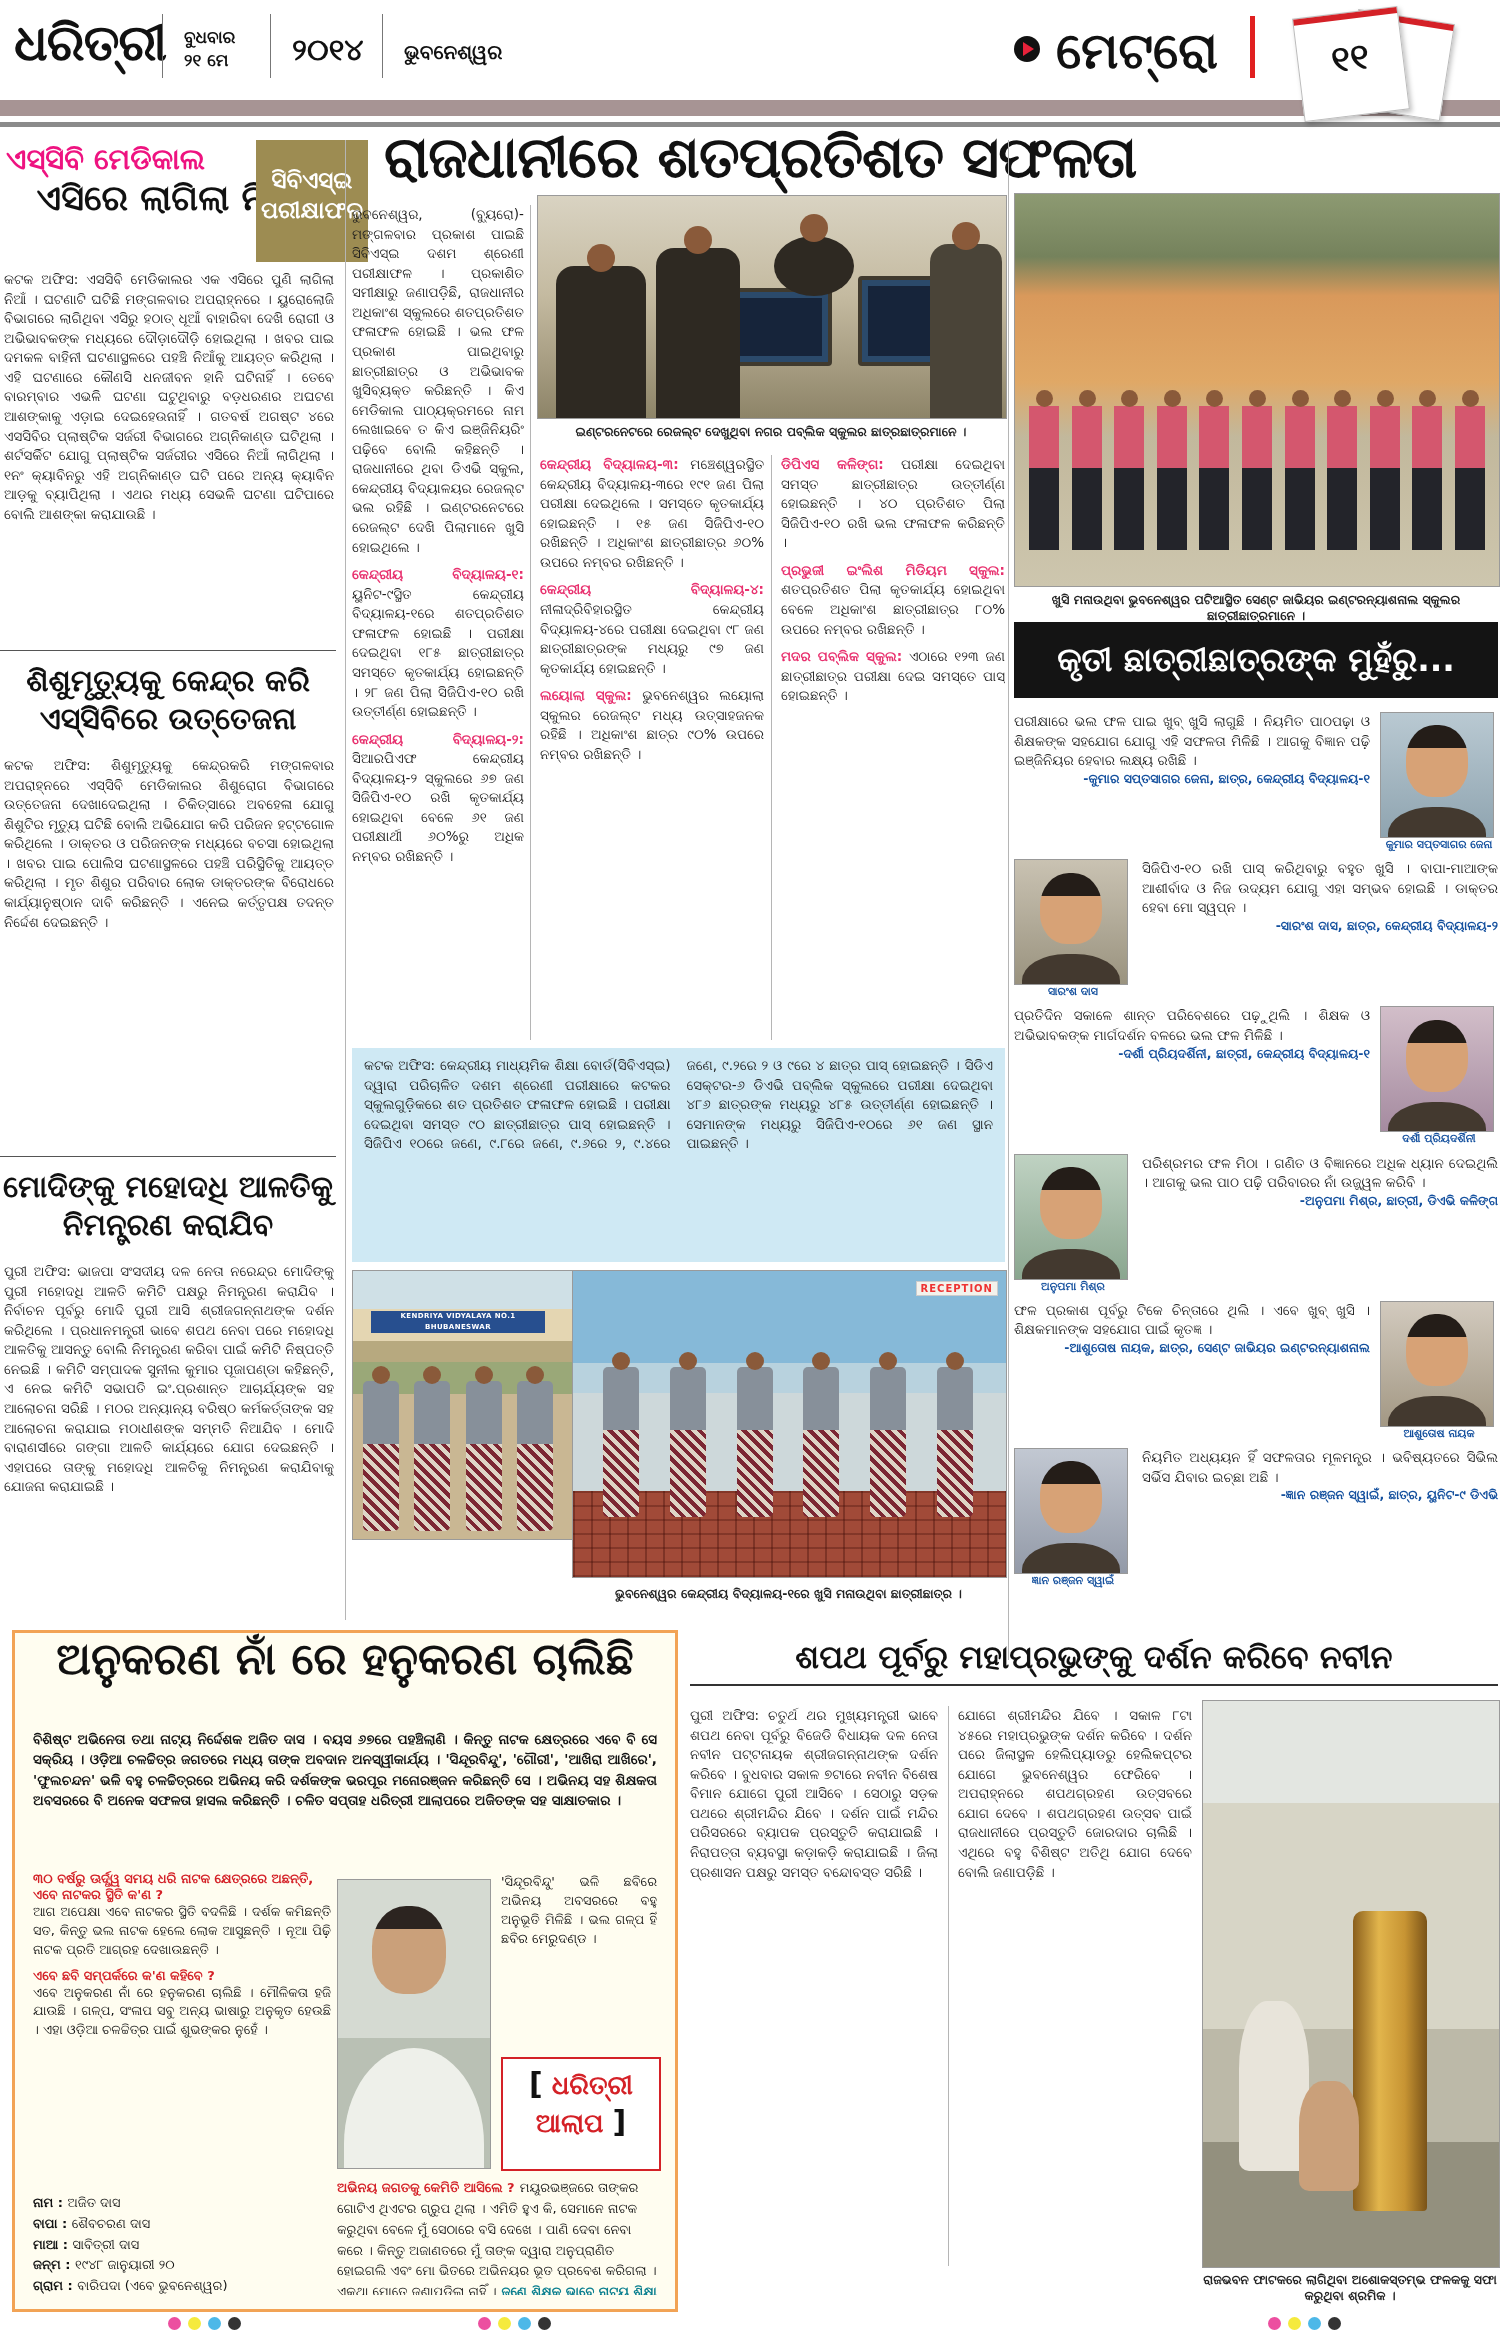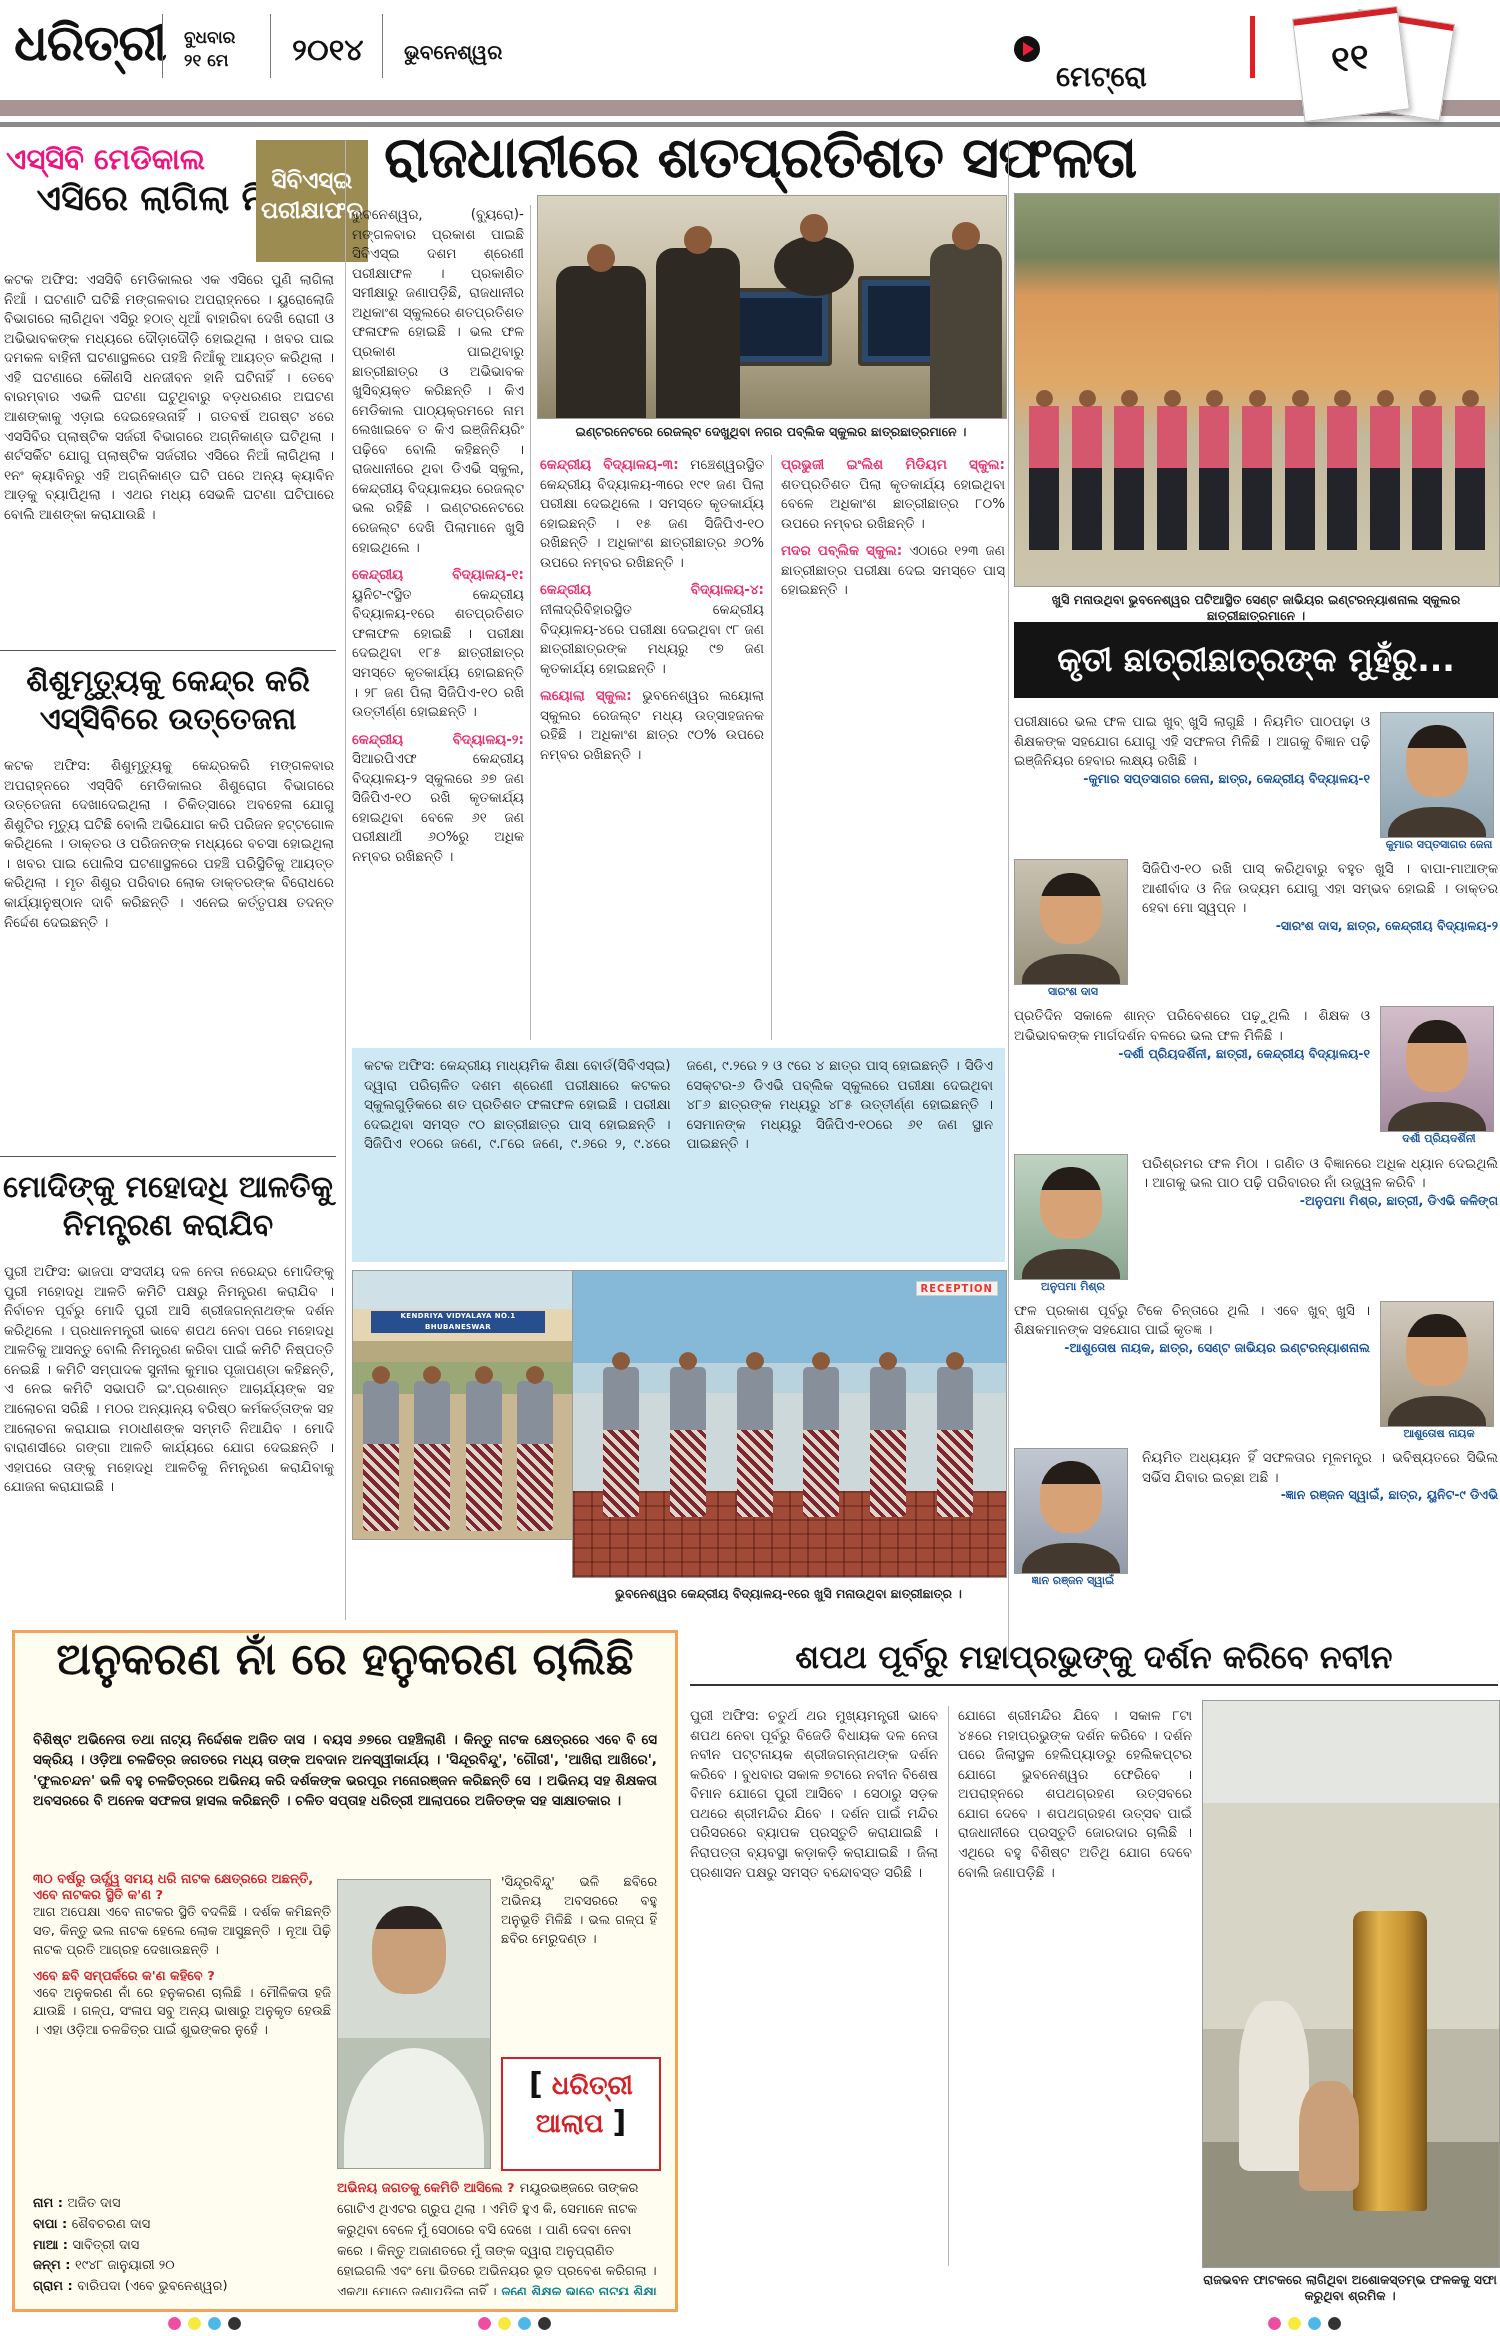--- a/index.html
+++ b/index.html
@@ -9,21 +9,21 @@
   .b{font-weight:bold;}
   .ctr{text-align:center;}
   .body-txt{font-size:13.5px;line-height:1.45;text-align:justify;color:#1c1c1c;}
   .cap{font-size:12.5px;font-weight:bold;text-align:center;color:#222;}
   
   .masthead{font-size:50px;font-weight:bold;letter-spacing:-1px;}
   .hdiv{width:1px;background:#777;top:14px;height:64px;}
   .hsmall{font-size:17px;font-weight:bold;line-height:1.35;}
   .hyear{font-size:30px;font-weight:bold;}
   .hcity{font-size:20px;font-weight:bold;}
-  .hsection{font-size:28px;font-weight:bold;margin-top:38px;}
+  .hsection{font-size:50px;font-weight:bold;}
   .hplay{width:26px;height:26px;border-radius:50%;background:#111;}
   .hplay::after{content:"";position:absolute;left:9px;top:6px;border-left:11px solid #e8223a;
     border-top:7px solid transparent;border-bottom:7px solid transparent;}
   .hredbar{width:5px;background:#e02020;}
   .pg{background:#fff;border:1px solid #bbb;box-shadow:2px 3px 5px rgba(0,0,0,.25);}
   .pg-top{height:6px;background:#d42127;}
   .rule-mauve{left:0;top:100px;width:1500px;height:16px;background:#a79494;}
   .rule-gray{left:0;top:122px;width:1500px;height:5px;background:#8b8b8b;}
   .vrule{width:1px;background:#b5b5b5;}
   .hrule{height:1px;background:#555;}
@@ -149,20 +149,21 @@
     <p class="body-txt" style="margin:0 0 8px;"><span class="sub-red"></span> <span>ଭୁବନେଶ୍ୱର, (ବ୍ୟୁରୋ)- ମଙ୍ଗଳବାର ପ୍ରକାଶ ପାଇଛି ସିବିଏସ୍ଇ ଦଶମ ଶ୍ରେଣୀ ପରୀକ୍ଷାଫଳ । ପ୍ରକାଶିତ ସମୀକ୍ଷାରୁ ଜଣାପଡ଼ିଛି, ରାଜଧାନୀର ଅଧିକାଂଶ ସ୍କୁଲରେ ଶତପ୍ରତିଶତ ଫଳାଫଳ ହୋଇଛି । ଭଲ ଫଳ ପ୍ରକାଶ ପାଇଥିବାରୁ ଛାତ୍ରୀଛାତ୍ର ଓ ଅଭିଭାବକ ଖୁସିବ୍ୟକ୍ତ କରିଛନ୍ତି । କିଏ ମେଡିକାଲ ପାଠ୍ୟକ୍ରମରେ ନାମ ଲେଖାଇବେ ତ କିଏ ଇଞ୍ଜିନିୟରିଂ ପଢ଼ିବେ ବୋଲି କହିଛନ୍ତି । ରାଜଧାନୀରେ ଥିବା ଡିଏଭି ସ୍କୁଲ, କେନ୍ଦ୍ରୀୟ ବିଦ୍ୟାଳୟର ରେଜଲ୍ଟ ଭଲ ରହିଛି । ଇଣ୍ଟରନେଟରେ ରେଜଲ୍ଟ ଦେଖି ପିଲାମାନେ ଖୁସି ହୋଇଥିଲେ ।</span></p>
     <p class="body-txt" style="margin:0 0 8px;"><span class="sub-red">କେନ୍ଦ୍ରୀୟ ବିଦ୍ୟାଳୟ-୧:</span> <span>ୟୁନିଟ-୯ସ୍ଥିତ କେନ୍ଦ୍ରୀୟ ବିଦ୍ୟାଳୟ-୧ରେ ଶତପ୍ରତିଶତ ଫଳାଫଳ ହୋଇଛି । ପରୀକ୍ଷା ଦେଇଥିବା ୧୮୫ ଛାତ୍ରୀଛାତ୍ର ସମସ୍ତେ କୃତକାର୍ଯ୍ୟ ହୋଇଛନ୍ତି । ୨୮ ଜଣ ପିଲା ସିଜିପିଏ-୧୦ ରଖି ଉତ୍ତୀର୍ଣ୍ଣ ହୋଇଛନ୍ତି ।</span></p>
     <p class="body-txt" style="margin:0;"><span class="sub-red">କେନ୍ଦ୍ରୀୟ ବିଦ୍ୟାଳୟ-୨:</span> <span>ସିଆରପିଏଫ କେନ୍ଦ୍ରୀୟ ବିଦ୍ୟାଳୟ-୨ ସ୍କୁଲରେ ୬୭ ଜଣ ସିଜିପିଏ-୧୦ ରଖି କୃତକାର୍ଯ୍ୟ ହୋଇଥିବା ବେଳେ ୬୧ ଜଣ ପରୀକ୍ଷାର୍ଥୀ ୬୦%ରୁ ଅଧିକ ନମ୍ବର ରଖିଛନ୍ତି ।</span></p>
   </div>
   <div class="abs" style="left:540px;top:455px;width:224px;height:585px;overflow:hidden;">
     <p class="body-txt" style="margin:0 0 8px;"><span class="sub-red">କେନ୍ଦ୍ରୀୟ ବିଦ୍ୟାଳୟ-୩:</span> <span>ମଞ୍ଚେଶ୍ୱରସ୍ଥିତ କେନ୍ଦ୍ରୀୟ ବିଦ୍ୟାଳୟ-୩ରେ ୧୯୧ ଜଣ ପିଲା ପରୀକ୍ଷା ଦେଇଥିଲେ । ସମସ୍ତେ କୃତକାର୍ଯ୍ୟ ହୋଇଛନ୍ତି । ୧୫ ଜଣ ସିଜିପିଏ-୧୦ ରଖିଛନ୍ତି । ଅଧିକାଂଶ ଛାତ୍ରୀଛାତ୍ର ୬୦% ଉପରେ ନମ୍ବର ରଖିଛନ୍ତି ।</span></p>
     <p class="body-txt" style="margin:0 0 8px;"><span class="sub-red">କେନ୍ଦ୍ରୀୟ ବିଦ୍ୟାଳୟ-୪:</span> <span>ନୀଳାଦ୍ରିବିହାରସ୍ଥିତ କେନ୍ଦ୍ରୀୟ ବିଦ୍ୟାଳୟ-୪ରେ ପରୀକ୍ଷା ଦେଇଥିବା ୯୮ ଜଣ ଛାତ୍ରୀଛାତ୍ରଙ୍କ ମଧ୍ୟରୁ ୯୭ ଜଣ କୃତକାର୍ଯ୍ୟ ହୋଇଛନ୍ତି ।</span></p>
     <p class="body-txt" style="margin:0;"><span class="sub-red">ଲୟୋଲା ସ୍କୁଲ:</span> <span>ଭୁବନେଶ୍ୱର ଲୟୋଲା ସ୍କୁଲର ରେଜଲ୍ଟ ମଧ୍ୟ ଉତ୍ସାହଜନକ ରହିଛି । ଅଧିକାଂଶ ଛାତ୍ର ୯୦% ଉପରେ ନମ୍ବର ରଖିଛନ୍ତି ।</span></p>
   </div>
   <div class="abs" style="left:781px;top:455px;width:224px;height:585px;overflow:hidden;">
+    <p class="body-txt" style="margin:0 0 8px;"><span class="sub-red">ଡିପିଏସ କଳିଙ୍ଗ:</span> <span>ପରୀକ୍ଷା ଦେଇଥିବା ସମସ୍ତ ଛାତ୍ରୀଛାତ୍ର ଉତ୍ତୀର୍ଣ୍ଣ ହୋଇଛନ୍ତି । ୪୦ ପ୍ରତିଶତ ପିଲା ସିଜିପିଏ-୧୦ ରଖି ଭଲ ଫଳାଫଳ କରିଛନ୍ତି ।</span></p>
     <p class="body-txt" style="margin:0 0 8px;"><span class="sub-red">ପ୍ରଭୁଜୀ ଇଂଲିଶ ମିଡିୟମ ସ୍କୁଲ:</span> <span>ଶତପ୍ରତିଶତ ପିଲା କୃତକାର୍ଯ୍ୟ ହୋଇଥିବା ବେଳେ ଅଧିକାଂଶ ଛାତ୍ରୀଛାତ୍ର ୮୦% ଉପରେ ନମ୍ବର ରଖିଛନ୍ତି ।</span></p>
     <p class="body-txt" style="margin:0;"><span class="sub-red">ମଦର ପବ୍ଲିକ ସ୍କୁଲ:</span> <span>ଏଠାରେ ୧୨୩ ଜଣ ଛାତ୍ରୀଛାତ୍ର ପରୀକ୍ଷା ଦେଇ ସମସ୍ତେ ପାସ୍ ହୋଇଛନ୍ତି ।</span></p>
   </div>
 
   <div class="photo photo-computer" style="left:537px;top:195px;width:468px;height:222px;">
     <div class="mon" style="left:190px;top:92px;width:96px;height:70px;"></div>
     <div class="mon" style="left:320px;top:80px;width:110px;height:82px;"></div>
     <div class="cfig" style="left:18px;top:70px;width:90px;height:152px;"></div>
     <div class="cfig" style="left:118px;top:52px;width:84px;height:170px;"></div>
     <div class="cfig" style="left:236px;top:40px;width:80px;height:60px;border-radius:50%;"></div>

